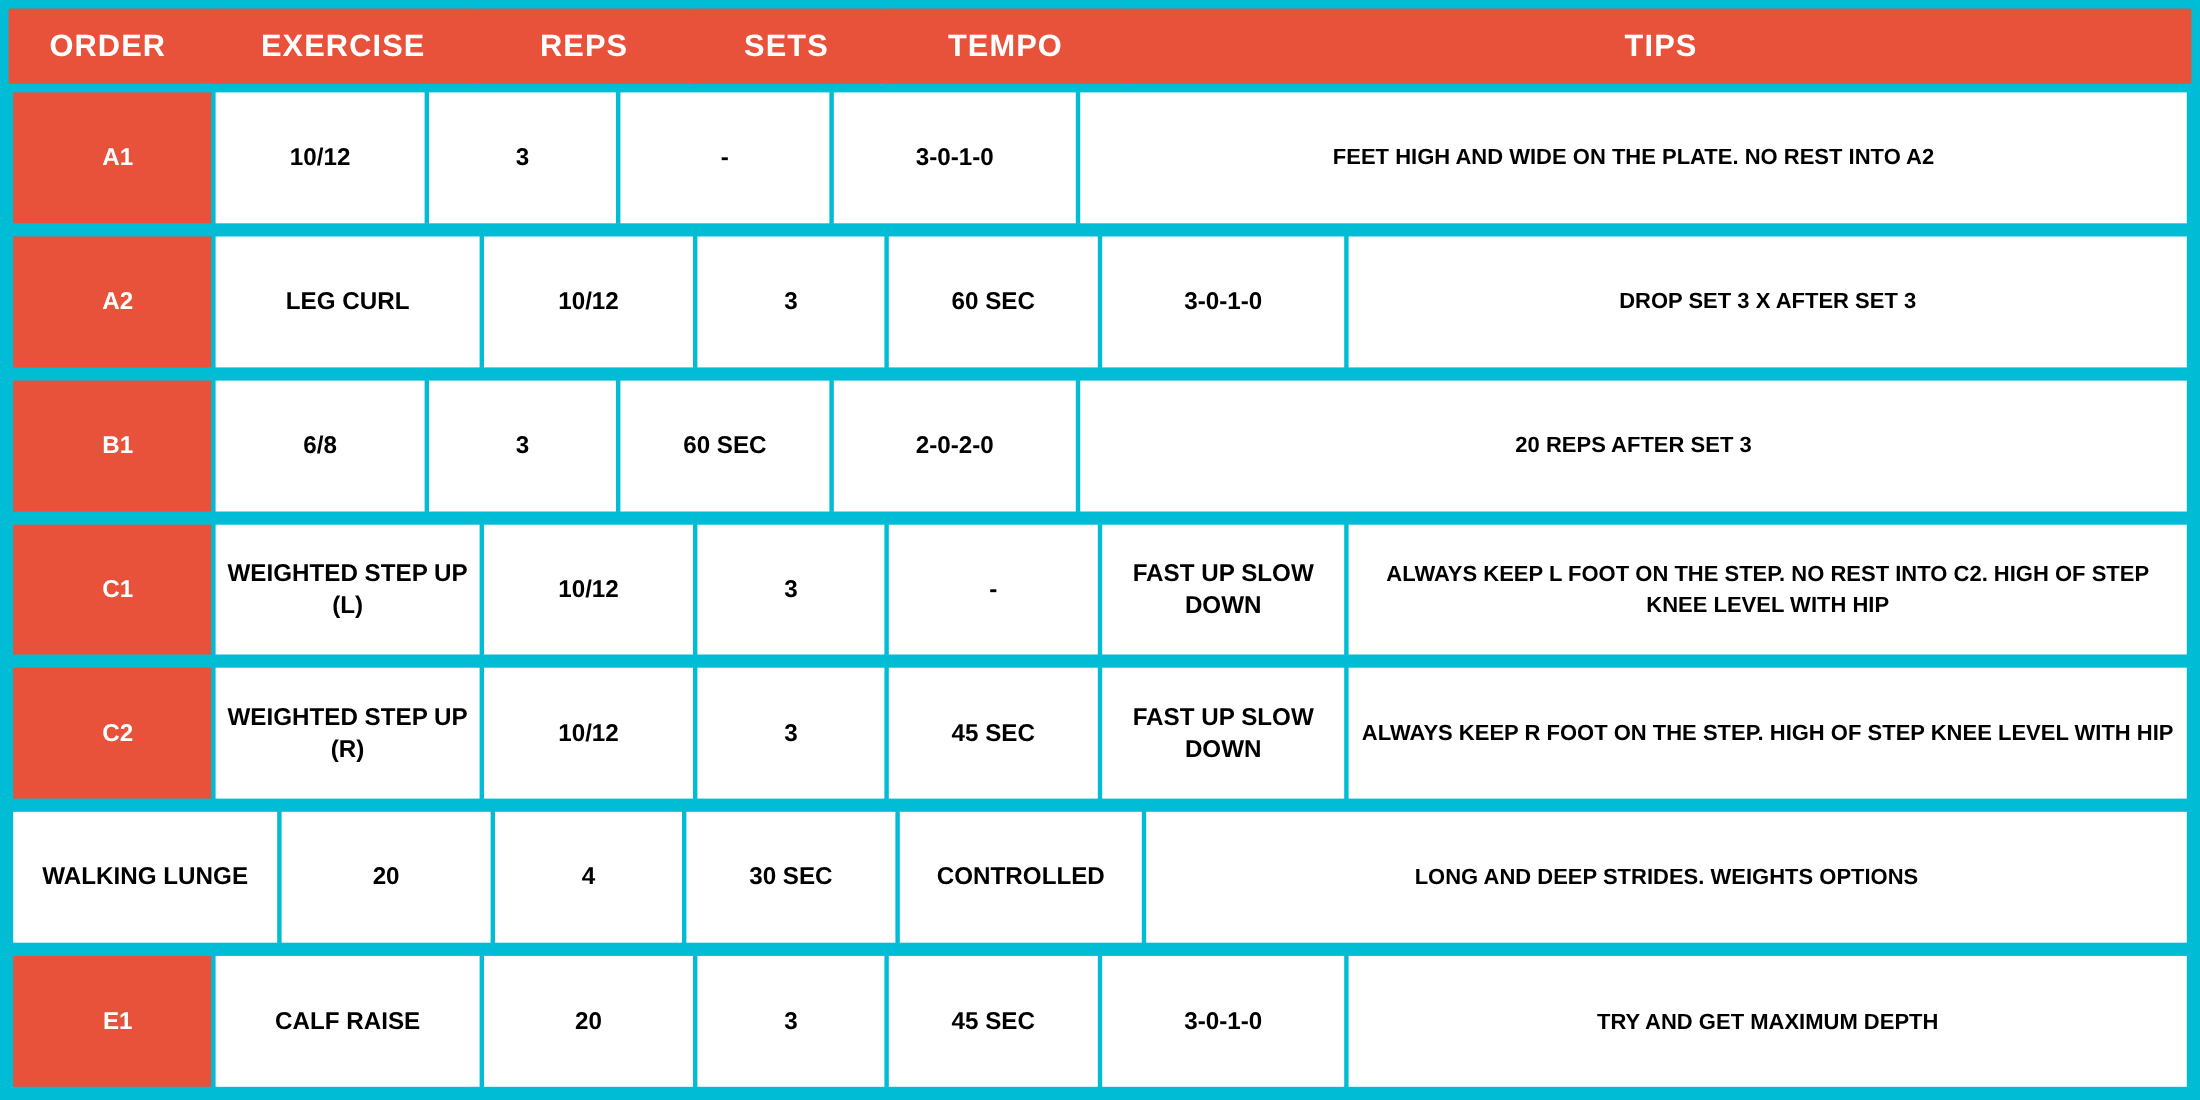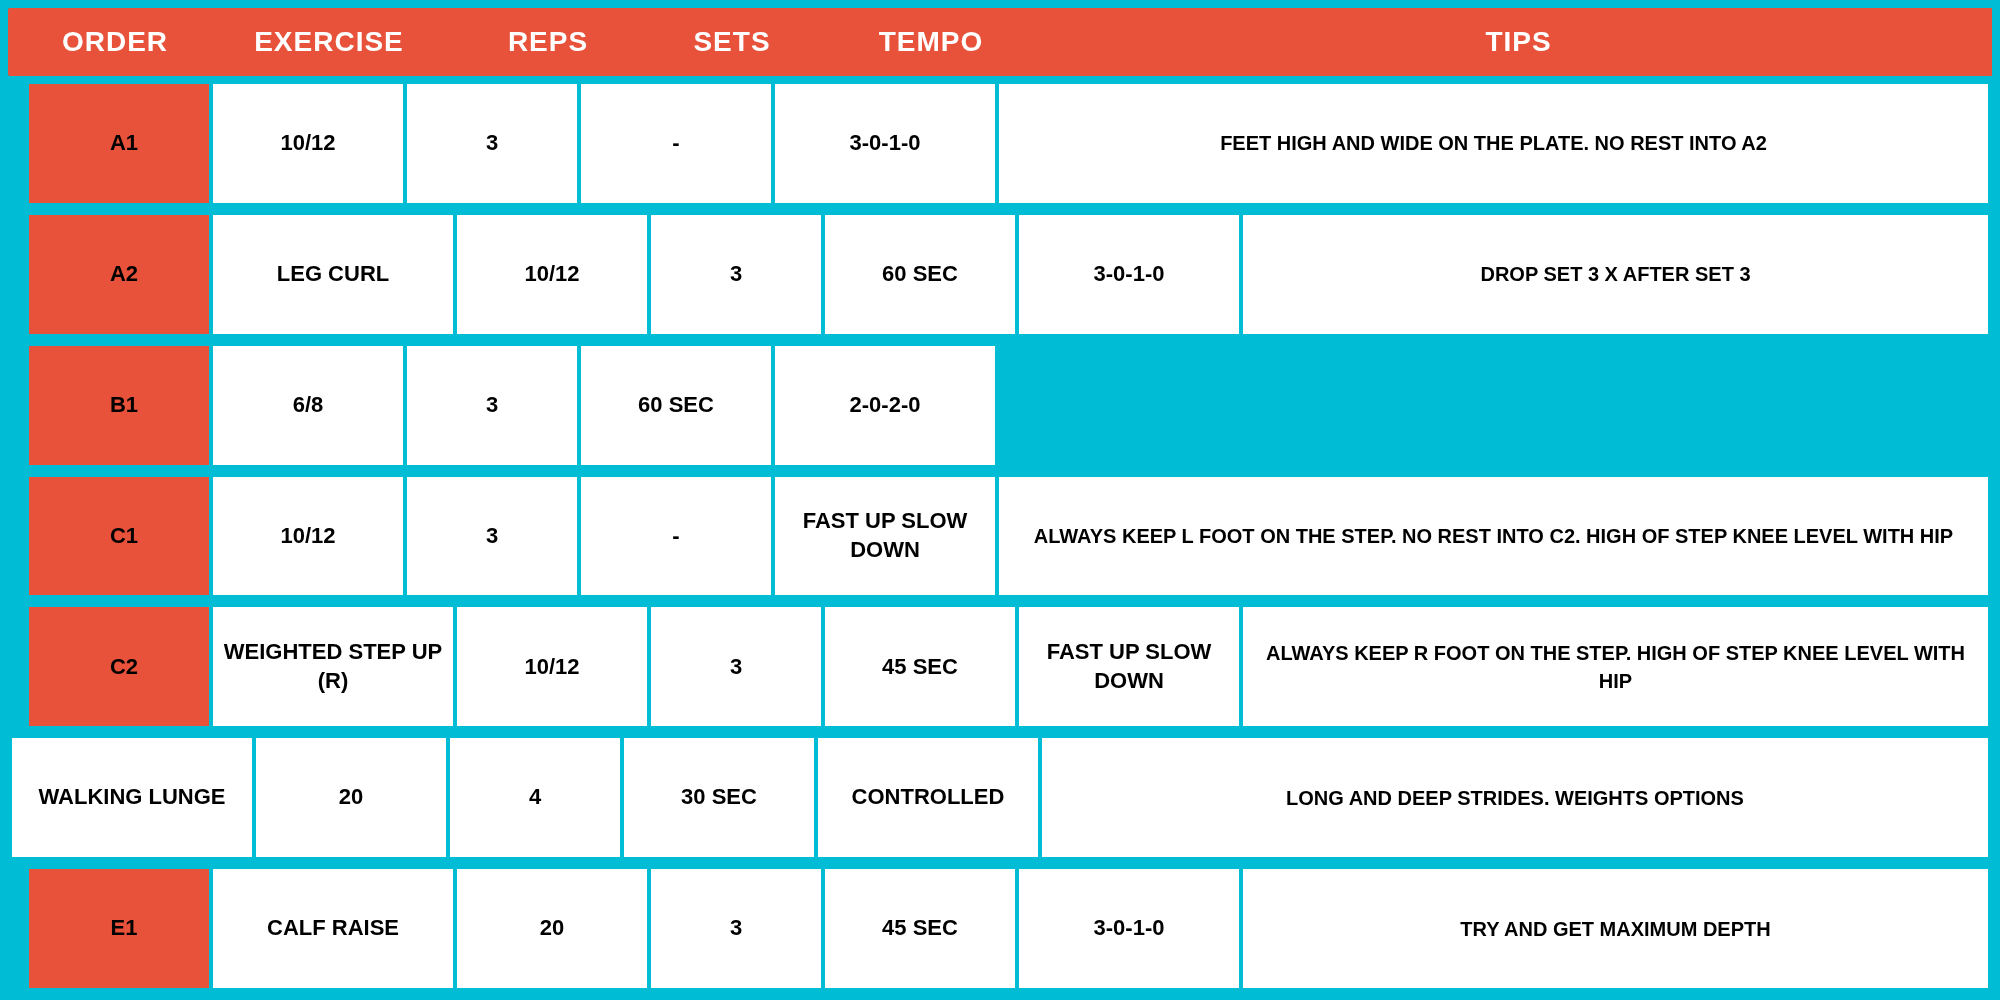--- a/index.html
+++ b/index.html
@@ -65,25 +65,25 @@
       text-align: center;
       font-weight: 900;
       font-size: 22px;
       text-transform: uppercase;
       padding: 8px 10px;
       line-height: 1.3;
     }
 
     .order-cell {
       background: #e8523a;
-      color: #000000;
+      color: #ffffff;
       padding-left: 20px;
     }
 
-    .col-order { flex: 0 0 180px; margin-left: 17px; }
+    .col-order { flex: 0 0 180px; }
     .col-exercise { flex: 0 0 240px; }
     .col-reps { flex: 0 0 190px; }
     .col-sets { flex: 0 0 170px; text-align: right; }
     .col-rest { flex: 0 0 190px; }
     .col-tempo { flex: 0 0 220px; }
     .col-tips { flex: 1; }
 
     .tips-cell {
       font-size: 20px;
       font-weight: 900;
@@ -127,24 +127,26 @@
     <div class="cell col-tempo">3-0-1-0</div>
     <div class="cell tips-cell col-tips">DROP SET 3  X AFTER SET 3</div>
   </div>
 
   <div class="data-row">
     <div class="cell order-cell col-order">B1</div>
     <div class="cell col-reps">6/8</div>
     <div class="cell col-sets">3</div>
     <div class="cell col-rest">60 SEC</div>
     <div class="cell col-tempo">2-0-2-0</div>
+    <div class="cell tips-cell col-tips">20 REPS AFTER SET 3</div>
   </div>
 
   <div class="data-row">
     <div class="cell order-cell col-order">C1</div>
+    <div class="cell col-exercise">WEIGHTED STEP UP (L)</div>
     <div class="cell col-reps">10/12</div>
     <div class="cell col-sets">3</div>
     <div class="cell col-rest">-</div>
     <div class="cell col-tempo">FAST UP SLOW DOWN</div>
     <div class="cell tips-cell col-tips">ALWAYS KEEP L FOOT ON THE STEP. NO REST INTO C2. HIGH OF STEP KNEE LEVEL WITH HIP</div>
   </div>
 
   <div class="data-row">
     <div class="cell order-cell col-order">C2</div>
     <div class="cell col-exercise">WEIGHTED STEP UP (R)</div>

